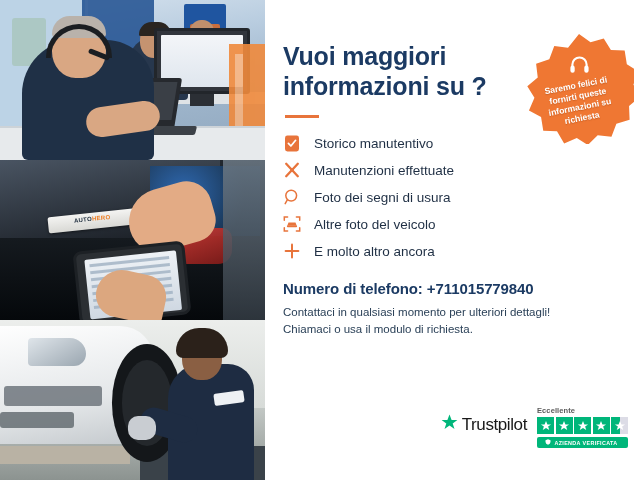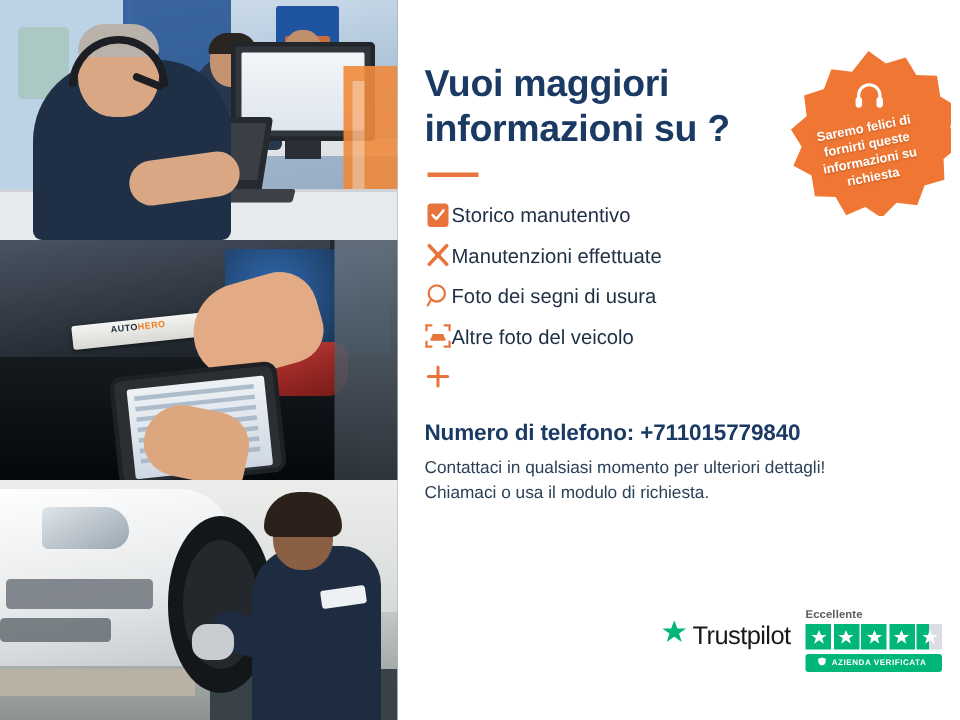--- a/index.html
+++ b/index.html
@@ -6,21 +6,21 @@
   html, body {
     width: 640px; height: 480px;
     overflow: hidden;
     background: #ffffff;
     font-family: "Liberation Sans", sans-serif;
   }
   .page {
     position: relative;
     width: 640px; height: 480px;
     display: flex;
-    background: #0f172a;
+    background: #86efac;
   }
 
   
   .photo-col {
     width: 265px; height: 480px;
     display: flex; flex-direction: column;
     flex: 0 0 265px;
   }
   .photo { position: relative; width: 265px; height: 160px; overflow: hidden; }
 
@@ -113,20 +113,21 @@
     max-width: 230px;
   }
   .rule {
     width: 34px; height: 3px;
     background: #e8743b;
     margin: 14px 0 16px 2px;
   }
   ul.features { list-style: none; }
   ul.features li {
     display: flex; align-items: center;
+    gap: 13px;
     margin-bottom: 9px;
     color: #1f2f44;
     font-size: 13.5px;
   }
   .ficon { width: 18px; height: 18px; flex: 0 0 18px; display:flex; align-items:center; justify-content:center; }
   .ficon svg { display: block; }
 
   .phone {
     margin-top: 20px;
     color: #1b3a63;
@@ -329,20 +330,21 @@
 
       <li>
         <span class="ficon">
           <svg width="18" height="18" viewBox="0 0 18 18">
             <g stroke="#e8743b" stroke-width="2" stroke-linecap="round">
               <line x1="9" y1="2.6" x2="9" y2="15.4"></line>
               <line x1="2.6" y1="9" x2="15.4" y2="9"></line>
             </g>
           </svg>
         </span>
+        <span>E molto altro ancora</span>
       </li>
 
     </ul>
 
     <div class="phone">
       <span>Numero di telefono: </span><span class="num">+711015779840</span>
     </div>
     <div class="sub">
       <div>Contattaci in qualsiasi momento per ulteriori dettagli!</div>
       <div>Chiamaci o usa il modulo di richiesta.</div>

